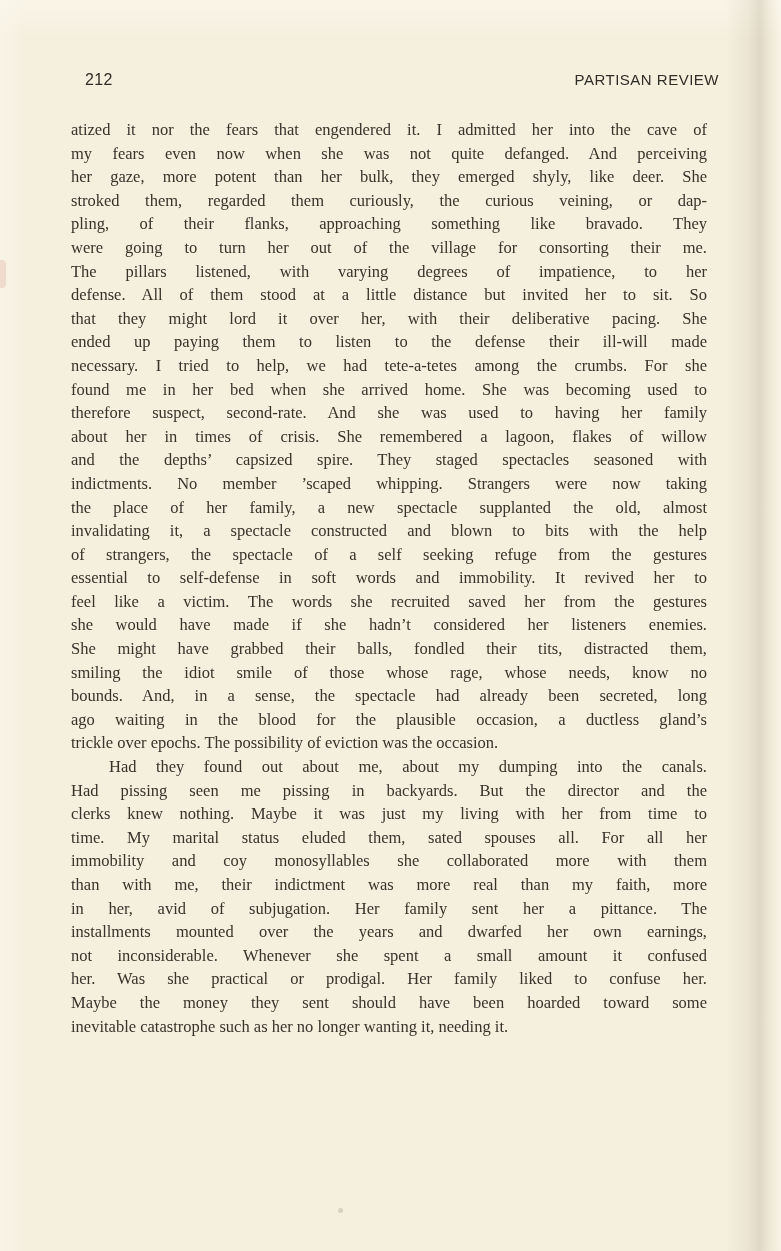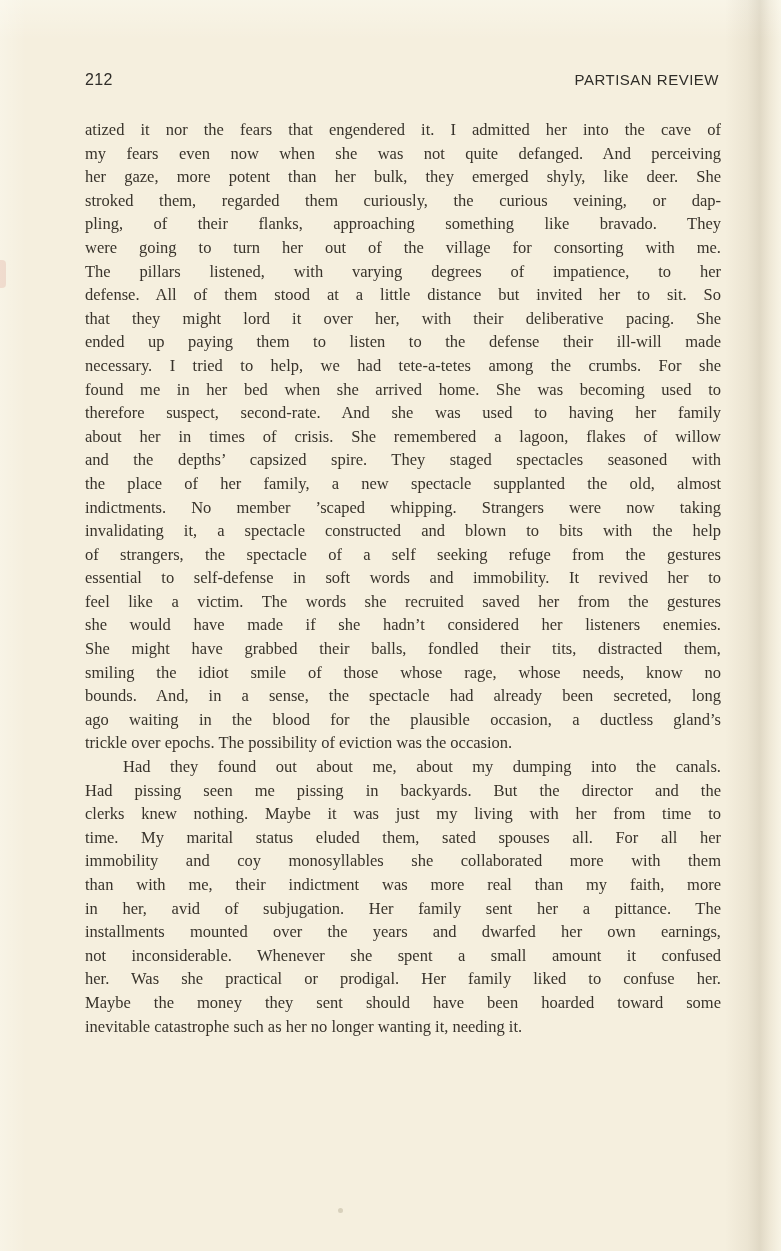--- a/index.html
+++ b/index.html
@@ -38,21 +38,21 @@
   }
   .header-row{
     position:absolute;left:85px;top:71px;width:634px;
     display:flex;justify-content:space-between;align-items:baseline;
     font-family:"Liberation Sans", sans-serif;
     color:var(--header-ink);
   }
   .page-number{font-size:16px;letter-spacing:0.3px;text-align:right;}
   .journal-title{font-size:15px;letter-spacing:0.5px;}
   .body-text{
-    position:absolute;left:85px;top:118px;width:636px;
+    position:absolute;left:71px;top:118px;width:636px;
     color:var(--ink);
     font-size:16.5px;
     line-height:23.6px;
   }
   .line{
     text-align:justify;
     text-align-last:justify;
     -moz-text-align-last:justify;
   }
   .line.last{text-align-last:left;-moz-text-align-last:left;}
@@ -81,32 +81,32 @@
     <span class="page-number">212</span>
     <span class="journal-title">PARTISAN REVIEW</span>
   </div>
 
   <div class="body-text">
       <div class="line">atized it nor the fears that engendered it. I admitted her into the cave of</div>
       <div class="line">my fears even now when she was not quite defanged. And perceiving</div>
       <div class="line">her gaze, more potent than her bulk, they emerged shyly, like deer. She</div>
       <div class="line">stroked them, regarded them curiously, the curious veining, or dap-</div>
       <div class="line">pling, of their flanks, approaching something like bravado. They</div>
-      <div class="line">were going to turn her out of the village for consorting with me.</div>
+      <div class="line">were going to turn her out of the village for consorting their me.</div>
       <div class="line">The pillars listened, with varying degrees of impatience, to her</div>
       <div class="line">defense. All of them stood at a little distance but invited her to sit. So</div>
       <div class="line">that they might lord it over her, with their deliberative pacing. She</div>
       <div class="line">ended up paying them to listen to the defense their ill-will made</div>
       <div class="line">necessary. I tried to help, we had tete-a-tetes among the crumbs. For she</div>
       <div class="line">found me in her bed when she arrived home. She was becoming used to</div>
       <div class="line">therefore suspect, second-rate. And she was used to having her family</div>
       <div class="line">about her in times of crisis. She remembered a lagoon, flakes of willow</div>
       <div class="line">and the depths’ capsized spire. They staged spectacles seasoned with</div>
+      <div class="line">indictments. No member ’scaped whipping. Strangers were now taking</div>
       <div class="line">the place of her family, a new spectacle supplanted the old, almost</div>
-      <div class="line">indictments. No member ’scaped whipping. Strangers were now taking</div>
       <div class="line">invalidating it, a spectacle constructed and blown to bits with the help</div>
       <div class="line">of strangers, the spectacle of a self seeking refuge from the gestures</div>
       <div class="line">essential to self-defense in soft words and immobility. It revived her to</div>
       <div class="line">feel like a victim. The words she recruited saved her from the gestures</div>
       <div class="line">she would have made if she hadn’t considered her listeners enemies.</div>
       <div class="line">She might have grabbed their balls, fondled their tits, distracted them,</div>
       <div class="line">smiling the idiot smile of those whose rage, whose needs, know no</div>
       <div class="line">bounds. And, in a sense, the spectacle had already been secreted, long</div>
       <div class="line">ago waiting in the blood for the plausible occasion, a ductless gland’s</div>
       <div class="line last">trickle over epochs. The possibility of eviction was the occasion.</div>

